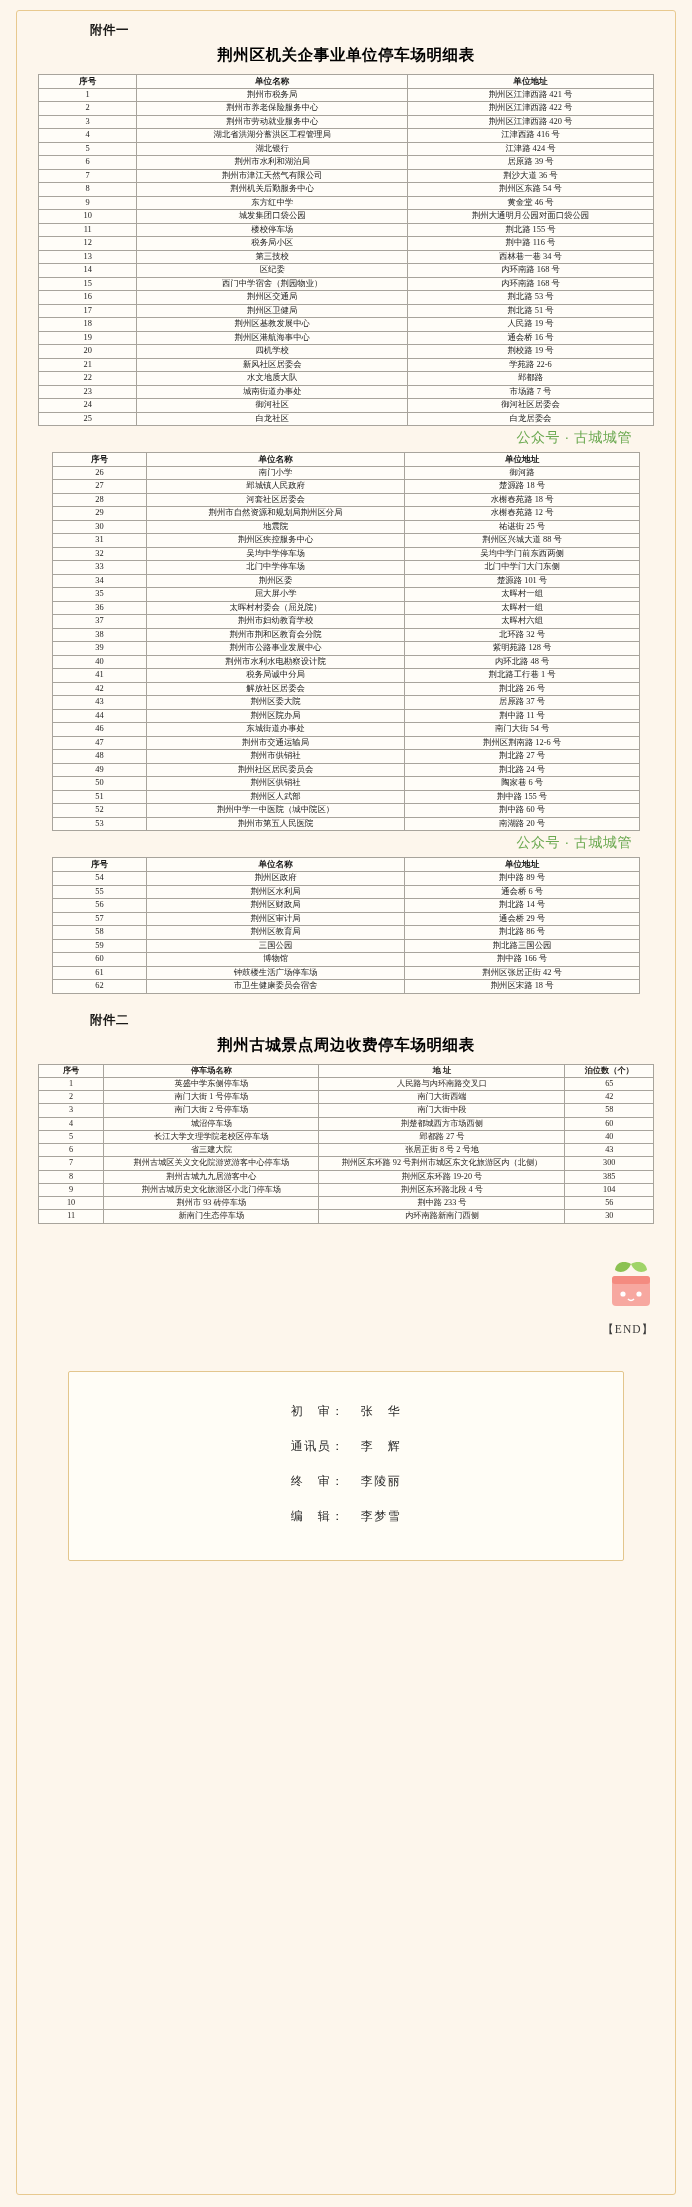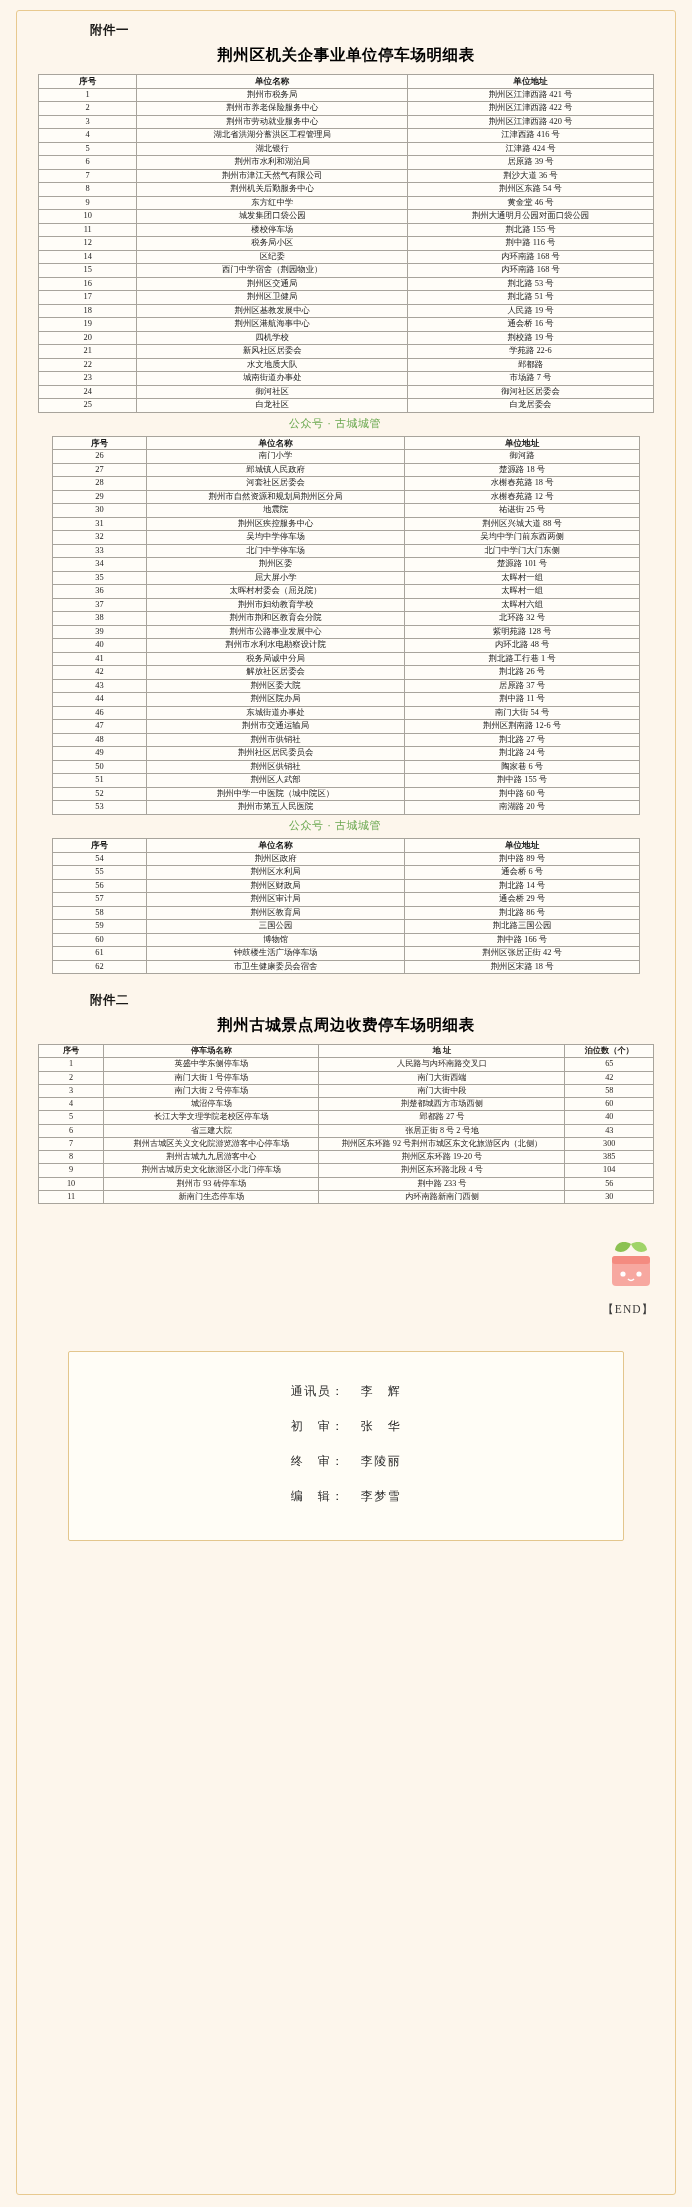--- a/index.html
+++ b/index.html
@@ -63,22 +63,22 @@
     font-weight: bold;
     font-size: 8.6px;
     background: #fffdf8;
   }
   table.tbl td.idx { width: 34px; }
   table.tbl td.name, table.tbl th.name { width: 44%; }
   table.tbl td.addr, table.tbl th.addr { width: 40%; }
   .tbl-wrap { margin: 0 0 0 0; }
   .tbl-block { padding: 0 14px; }
   .watermark {
-    text-align: center;
-    font-size: 11px;
+    text-align: right;
+    font-size: 14px;
     color: #6aa84f;
     padding: 3px 22px 5px 0;
     letter-spacing: 0.5px;
   }
   .watermark .dot { color: #6aa84f; }
   .gap-md { height: 18px; }
 
   
   table.fee {
     border-collapse: collapse;
@@ -200,20 +200,25 @@
             </tr>
             <tr>
               <td class="idx">11</td>
               <td class="name">楼校停车场</td>
               <td class="addr">荆北路 155 号</td>
             </tr>
             <tr>
               <td class="idx">12</td>
               <td class="name">税务局小区</td>
               <td class="addr">荆中路 116 号</td>
+            </tr>
+            <tr>
+              <td class="idx">13</td>
+              <td class="name">第三技校</td>
+              <td class="addr">西林巷一巷 34 号</td>
             </tr>
             <tr>
               <td class="idx">14</td>
               <td class="name">区纪委</td>
               <td class="addr">内环南路 168 号</td>
             </tr>
             <tr>
               <td class="idx">15</td>
               <td class="name">西门中学宿舍（荆园物业）</td>
               <td class="addr">内环南路 168 号</td>
@@ -584,24 +589,24 @@
           <circle cx="15" cy="36" r="2.6" fill="#fff"></circle>
           <circle cx="31" cy="36" r="2.6" fill="#fff"></circle>
           <path d="M20 41 q3 3 6 0" stroke="#fff" stroke-width="1.6" fill="none"></path>
         </svg>
       </div>
       <div class="end-text">【END】</div>
     </div>
 
     <div class="credits">
       <div class="credit-row">
-        <span class="lbl">通讯员：</span><span>李　辉</span>
+        <span class="lbl">初　审：</span><span>张　华</span>
       </div>
       <div class="credit-row">
-        <span class="lbl">初　审：</span><span>张　华</span>
+        <span class="lbl">通讯员：</span><span>李　辉</span>
       </div>
       <div class="credit-row">
         <span class="lbl">终　审：</span><span>李陵丽</span>
       </div>
       <div class="credit-row">
         <span class="lbl">编　辑：</span><span>李梦雪</span>
       </div>
     </div>
 
   </div>

